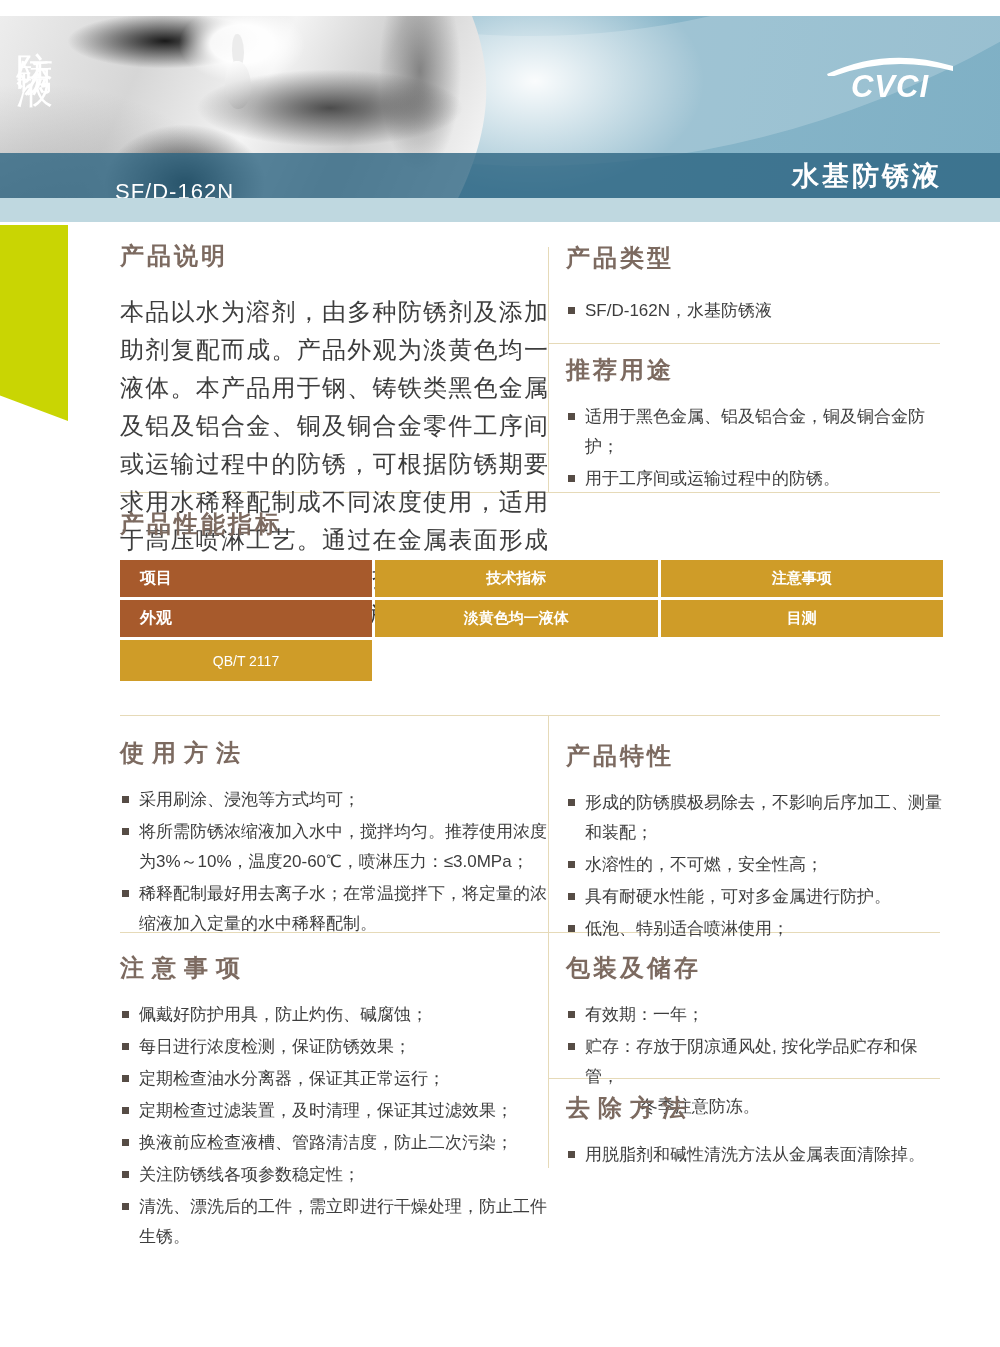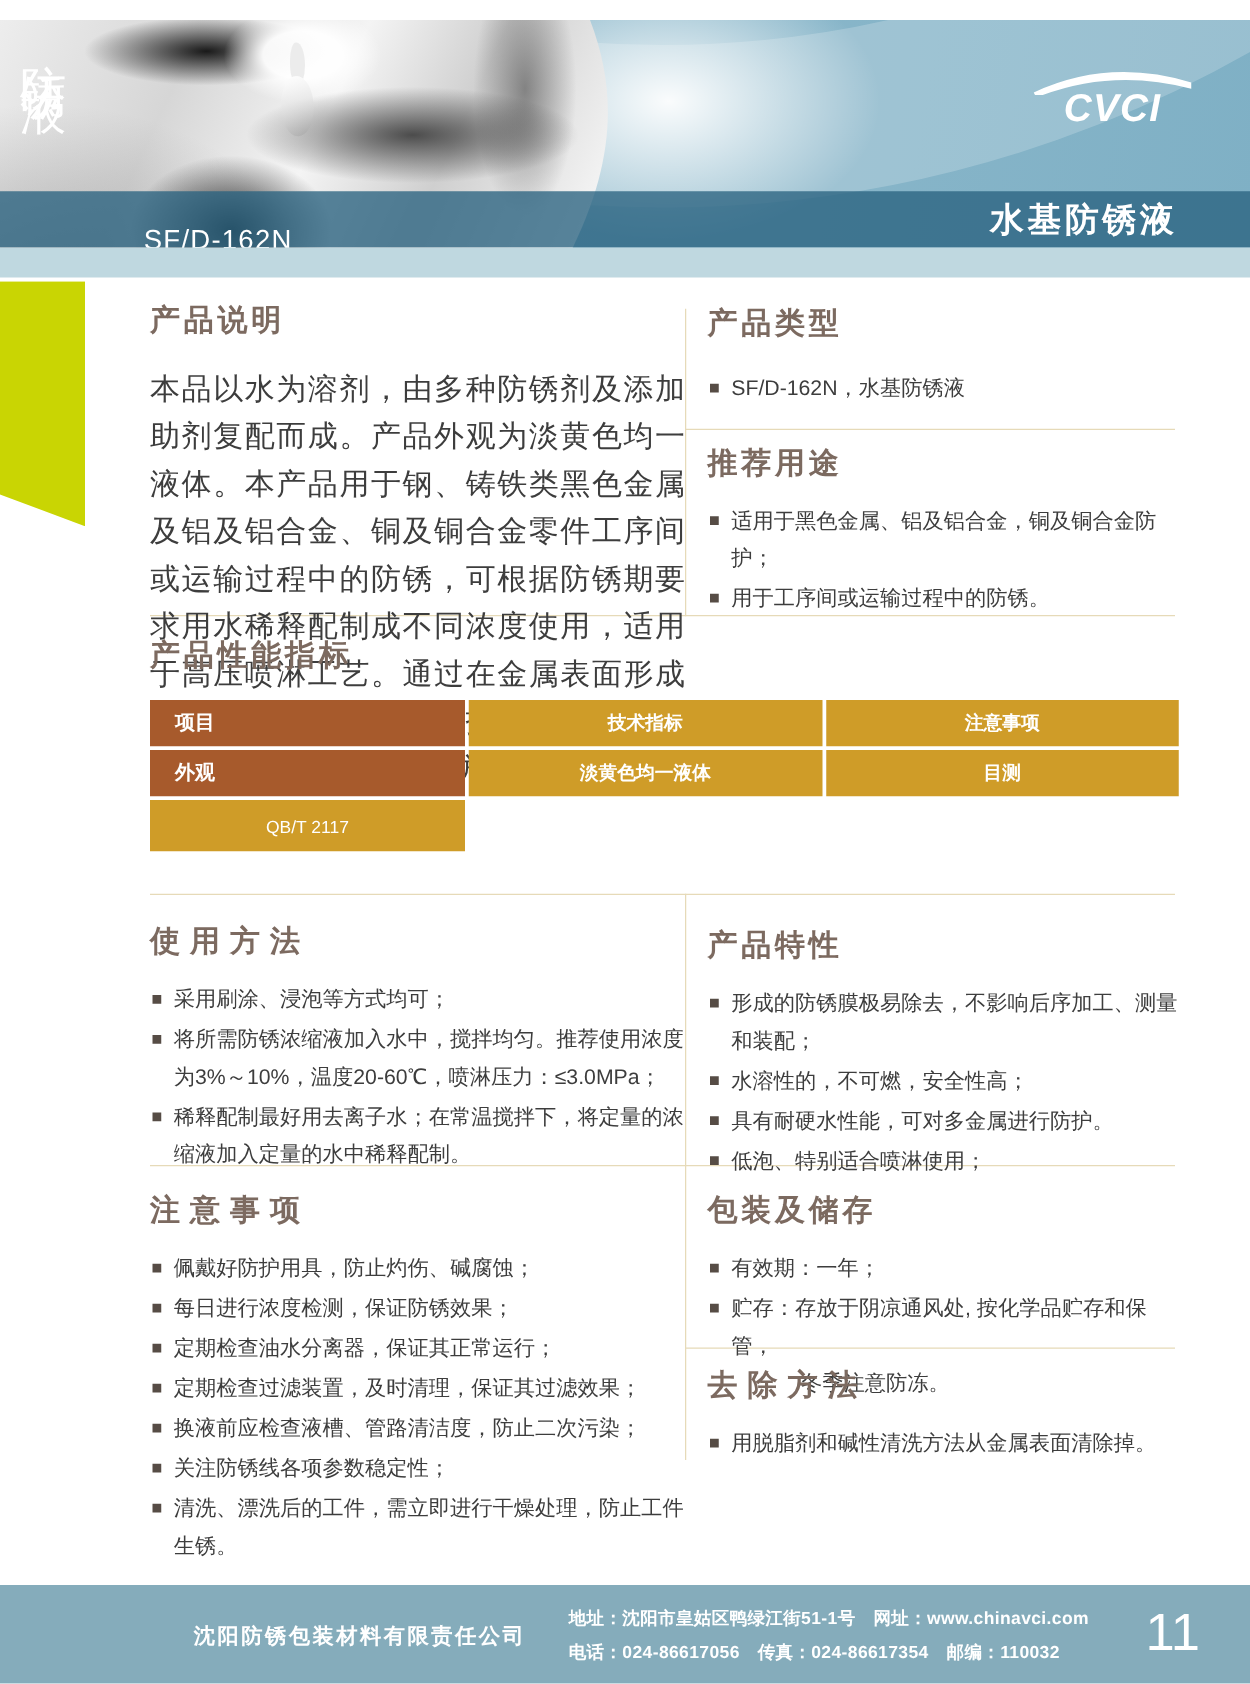--- a/index.html
+++ b/index.html
@@ -246,22 +246,14 @@
 
   <div class="sec sec-rem">
     <h2 class="sec-h wide">去除方法</h2>
     <ul class="blist">
       <li>
           <span>用脱脂剂和碱性清洗方法从金属表面清除掉。</span>
         </li>
     </ul>
   </div>
 
-  <div class="footer">
-    <div class="f-company">沈阳防锈包装材料有限责任公司</div>
-    <div class="f-addr">
-      <div>地址：沈阳市皇姑区鸭绿江街51-1号　网址：www.chinavci.com</div>
-      <div>电话：024-86617056　传真：024-86617354　邮编：110032</div>
-    </div>
-    <div class="f-page">11</div>
-  </div>
 
 </div>
 
 </body></html>

